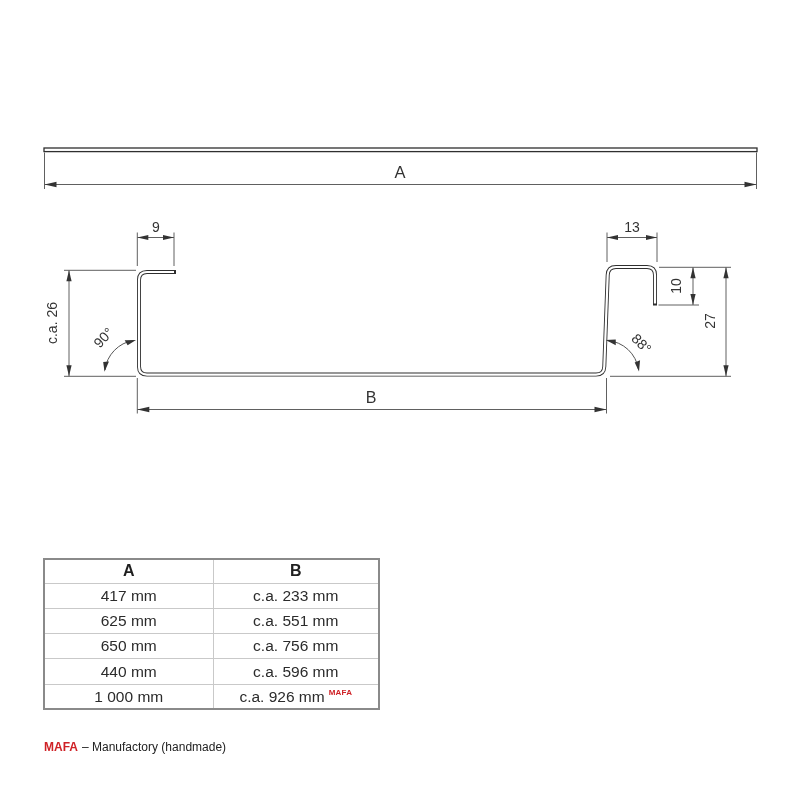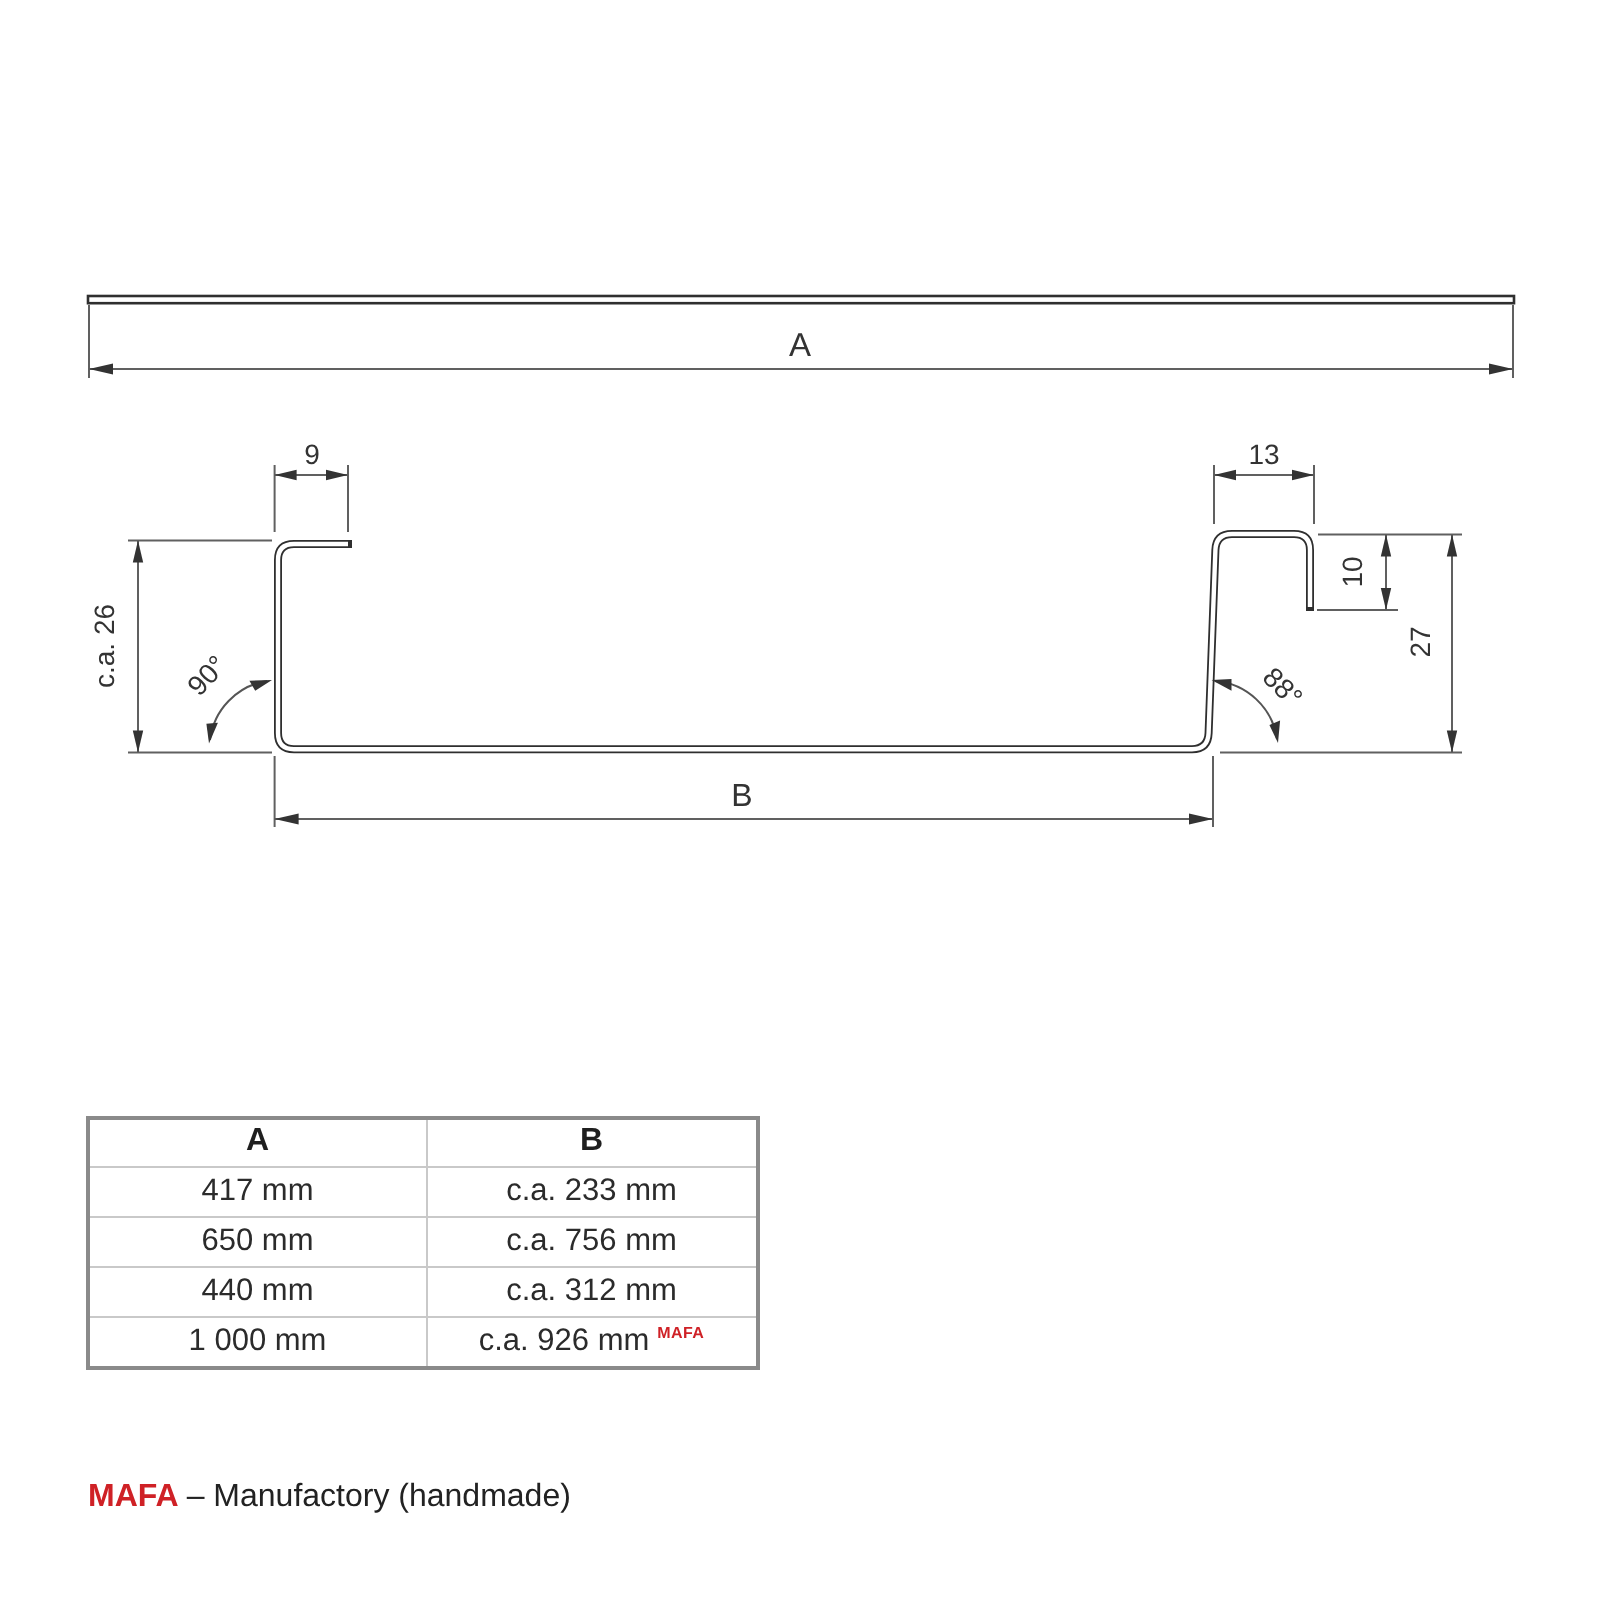--- a/index.html
+++ b/index.html
@@ -13,21 +13,21 @@
               table-layout:fixed;width:337px;background:#fff;}
   .size-table,.size-table tr,.size-table td,.size-table th{box-sizing:border-box;}
   .size-table{border:2px solid #8a8a8a;}
   .size-table th,.size-table td{border:1px solid #c9c9c9;text-align:center;
               font-size:15.5px;height:25.3px;padding:0;color:#2b2b2b;white-space:nowrap;}
   .size-table th{font-weight:bold;font-size:16px;height:24px;color:#1f1f1f;}
   .mafa-sup{font-size:8px;font-weight:bold;color:var(--accent,#cf2126);
             vertical-align:super;margin-left:4px;letter-spacing:.2px;}
 
   
-  .footnote{position:absolute;left:44px;top:740px;font-size:16px;color:#222;}
+  .footnote{position:absolute;left:44px;top:740px;font-size:12px;color:#222;}
   .footnote .brand{color:var(--accent,#cf2126);font-weight:bold;margin-right:4px;}
 </style>
 </head>
 <body>
 
 <div class="canvas">
 
 <svg width="800" height="540" viewBox="0 0 800 540">
 
   <g>
@@ -127,26 +127,30 @@
       <th style="width:169px">A</th>
       <th>B</th>
     </tr>
   </thead>
   <tbody>
     <tr>
       <td>417 mm</td>
       <td>c.a. 233 mm</td>
     </tr>
     <tr>
+      <td>625 mm</td>
+      <td>c.a. 551 mm</td>
+    </tr>
+    <tr>
       <td>650 mm</td>
       <td>c.a. 756 mm</td>
     </tr>
     <tr>
       <td>440 mm</td>
-      <td>c.a. 312 mm</td>
+      <td>c.a. 596 mm</td>
     </tr>
     <tr>
       <td>1 000 mm</td>
       <td>
         <span>c.a. 926 mm</span><sup class="mafa-sup">MAFA</sup>
       </td>
     </tr>
   </tbody>
 </table>
 

